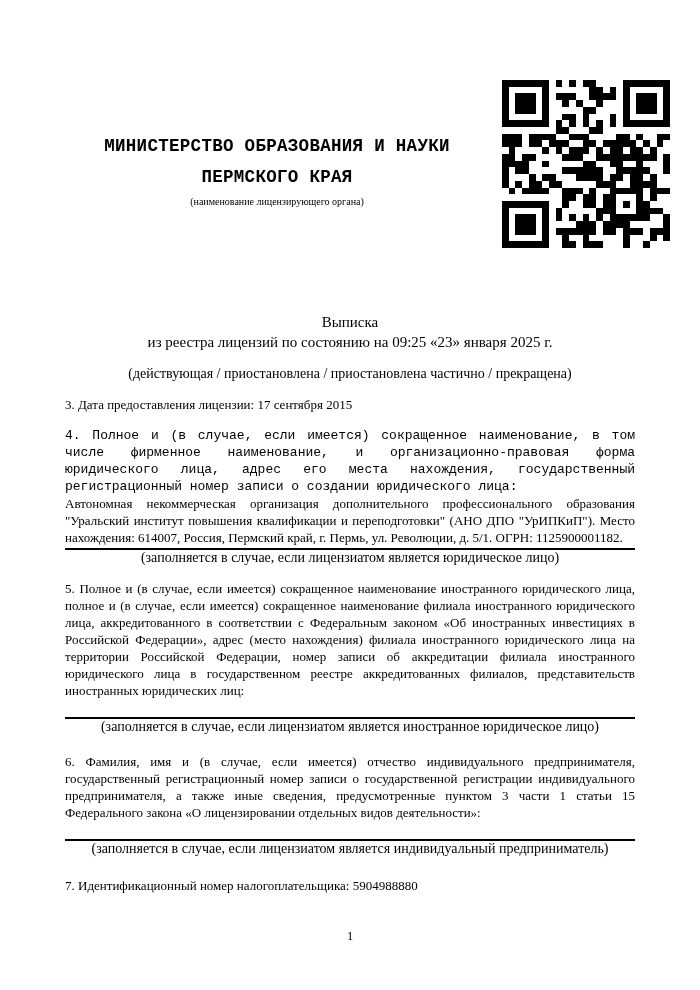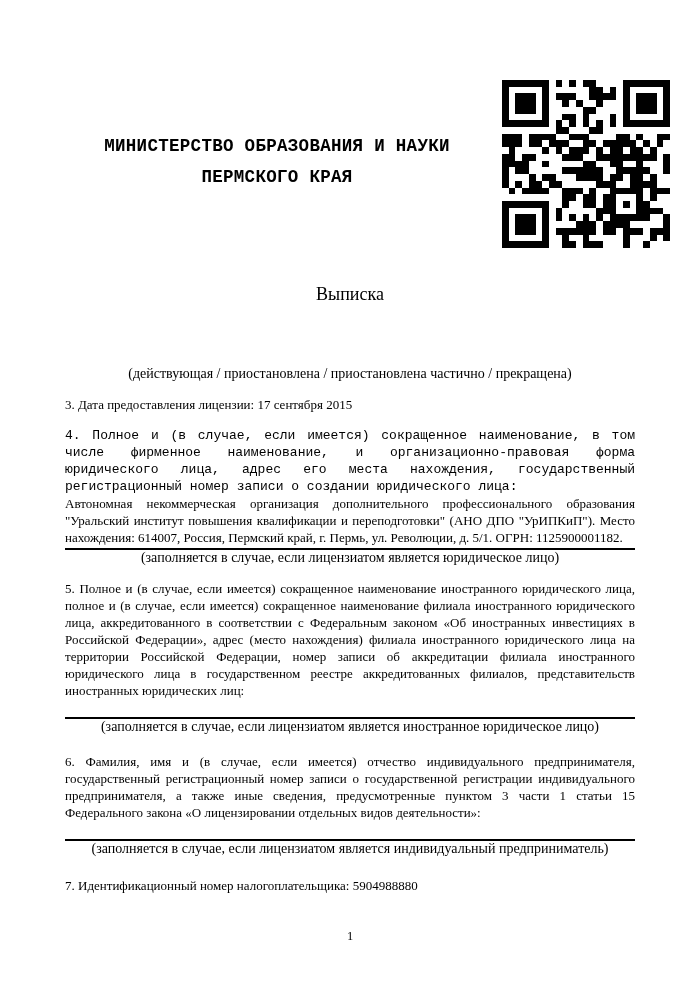--- a/index.html
+++ b/index.html
@@ -21,22 +21,22 @@
     font-family:Liberation Mono, monospace;
   }
   .org-caption{
     font-size:10px;margin-top:3px;
   }
   .qr{
     position:absolute;top:80px;left:502px;width:168px;height:168px;
   }
   .qr svg{display:block;width:168px;height:168px;}
   .doc-title{
-    position:absolute;top:284px;left:65px;width:570px;
-    text-align:center;font-size:18px;line-height:20px;
+    position:absolute;top:312px;left:65px;width:570px;
+    text-align:center;font-size:15px;line-height:20px;
   }
   .content{
     position:absolute;top:366px;left:65px;width:570px;
     font-size:13px;line-height:17px;
   }
   .para{
     text-align:justify;
     text-align-last:left;
   }
   .m-item2{margin-top:24px;}
@@ -392,24 +392,26 @@
         <rect x="12" y="24" width="1" height="1" fill="#000000"></rect>
         <rect x="13" y="24" width="1" height="1" fill="#000000"></rect>
         <rect x="14" y="24" width="1" height="1" fill="#000000"></rect>
         <rect x="18" y="24" width="1" height="1" fill="#000000"></rect>
         <rect x="21" y="24" width="1" height="1" fill="#000000"></rect>
       </svg>
   </div>
 
   <div class="header">
     <div class="org-name">МИНИСТЕРСТВО ОБРАЗОВАНИЯ И НАУКИ ПЕРМСКОГО КРАЯ</div>
+    <div class="org-caption">(наименование лицензирующего органа)</div>
   </div>
 
   <div class="doc-title">
     <div>Выписка</div>
+    <div>из реестра лицензий по состоянию на 09:25 «23» января 2025 г.</div>
   </div>
 
   <div class="content">
 
     <div class="note">(действующая / приостановлена / приостановлена частично / прекращена)</div>
 
 
     <div class="para m-item3">3. Дата предоставления лицензии: 17 сентября 2015</div>
 
     <div class="para m-item4">4. Полное и (в случае, если имеется) сокращенное наименование, в том числе фирменное наименование, и организационно-правовая форма юридического лица, адрес его места нахождения, государственный регистрационный номер записи о создании юридического лица:</div>

